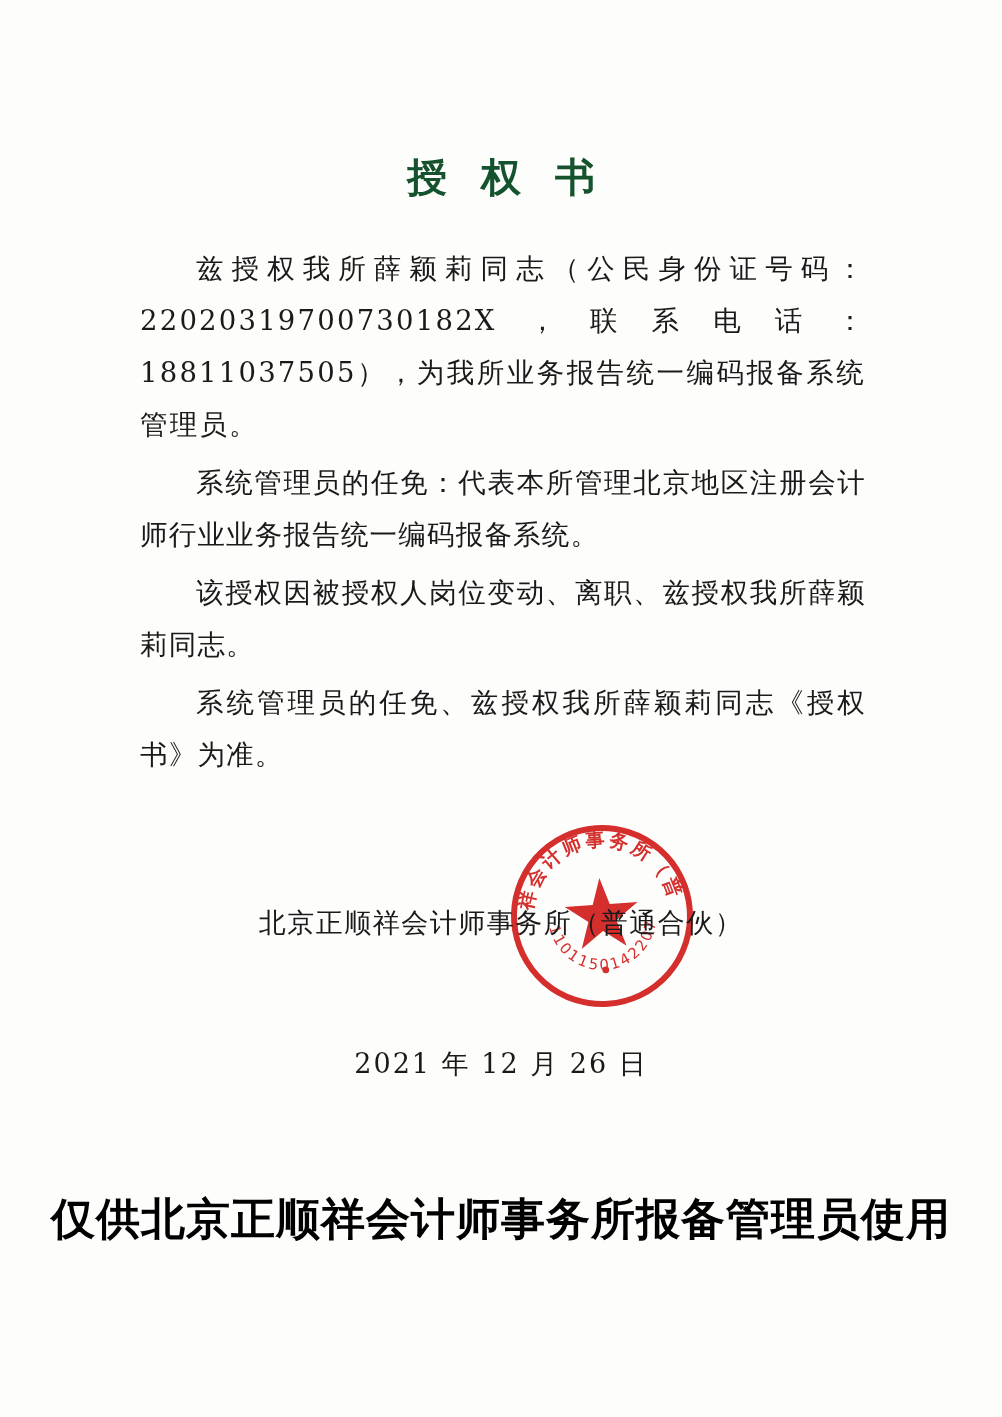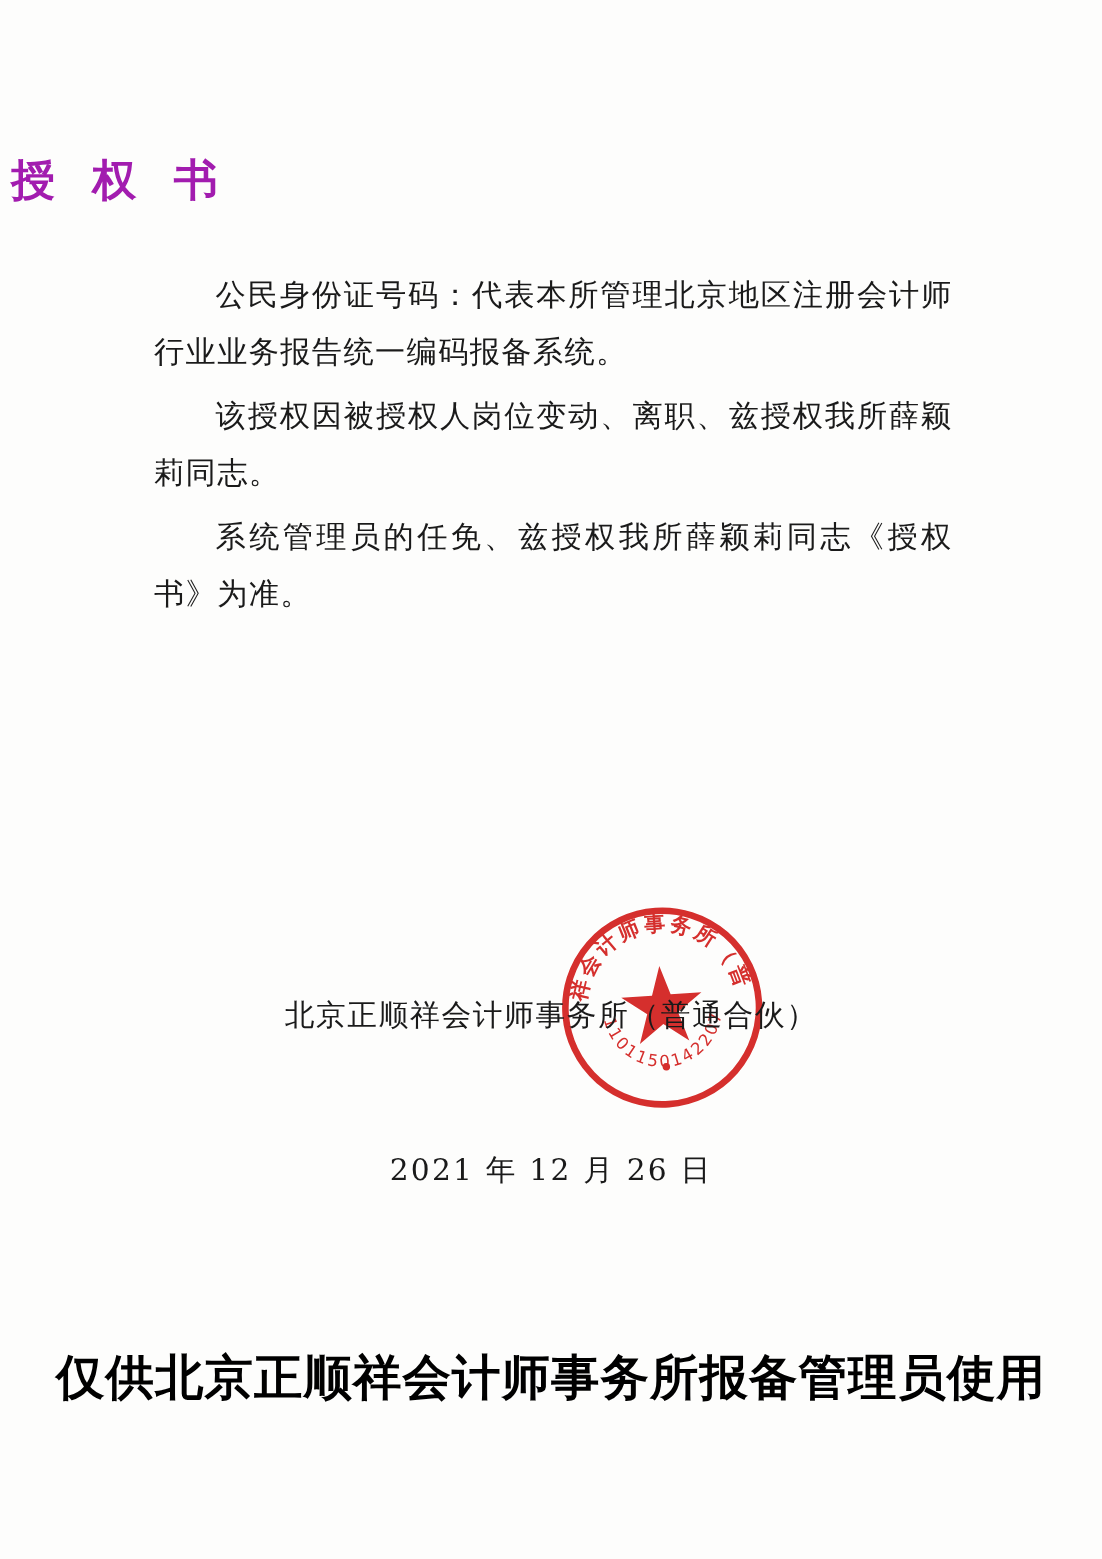--- a/index.html
+++ b/index.html
@@ -17,29 +17,30 @@
   }
 
   .page {
     position: absolute;
     inset: 0;
     background: #fdfdfc;
   }
 
   .doc-title {
     position: absolute;
-    top: 136px;
+    top: 150px;
     left: 0;
     width: 100%;
+    text-align: center;
     font-size: 40px;
     font-weight: 700;
     letter-spacing: 10px;
     text-indent: 10px;
     font-family: "DejaVu Serif", "Liberation Serif", serif;
-    color: #a21caf;
+    color: #14532d;
   }
 
   .body-block {
     position: absolute;
     top: 242px;
     left: 140px;
     width: 726px;
   }
 
   .para {
@@ -98,32 +99,32 @@
     position: absolute;
     top: 1190px;
     left: 0;
     width: 100%;
     text-align: center;
     font-size: 44px;
     font-weight: 700;
     letter-spacing: 1px;
     color: #000000;
     font-family: "DejaVu Sans", "Liberation Sans", sans-serif;
-    margin-top: 33px;
   }
 </style>
 </head>
 <body>
 
 <div class="page">
 
   <div class="doc-title">授 权 书</div>
 
   <div class="body-block">
-    <p class="para">公民身份证号码：代表本所管理北京地区注册会计师行业业务报告统一编码报备系统。</p>
+    <p class="para p1">兹授权我所薛颖莉同志（公民身份证号码：22020319700730182X，联系电话：18811037505），为我所业务报告统一编码报备系统管理员。</p>
+    <p class="para">系统管理员的任免：代表本所管理北京地区注册会计师行业业务报告统一编码报备系统。</p>
     <p class="para">该授权因被授权人岗位变动、离职、兹授权我所薛颖莉同志。</p>
     <p class="para">系统管理员的任免、兹授权我所薛颖莉同志《授权书》为准。</p>
   </div>
 
   <div class="seal">
     <svg width="192" height="192" viewBox="0 0 192 192" xmlns="http://www.w3.org/2000/svg">
       <defs>
         <path id="arcTop" d="M 26,96 A 70,70 0 0 1 166,96" fill="none"></path>
         <path id="arcBottom" d="M 42,96 A 54,54 0 0 0 150,96" fill="none"></path>
       </defs>

